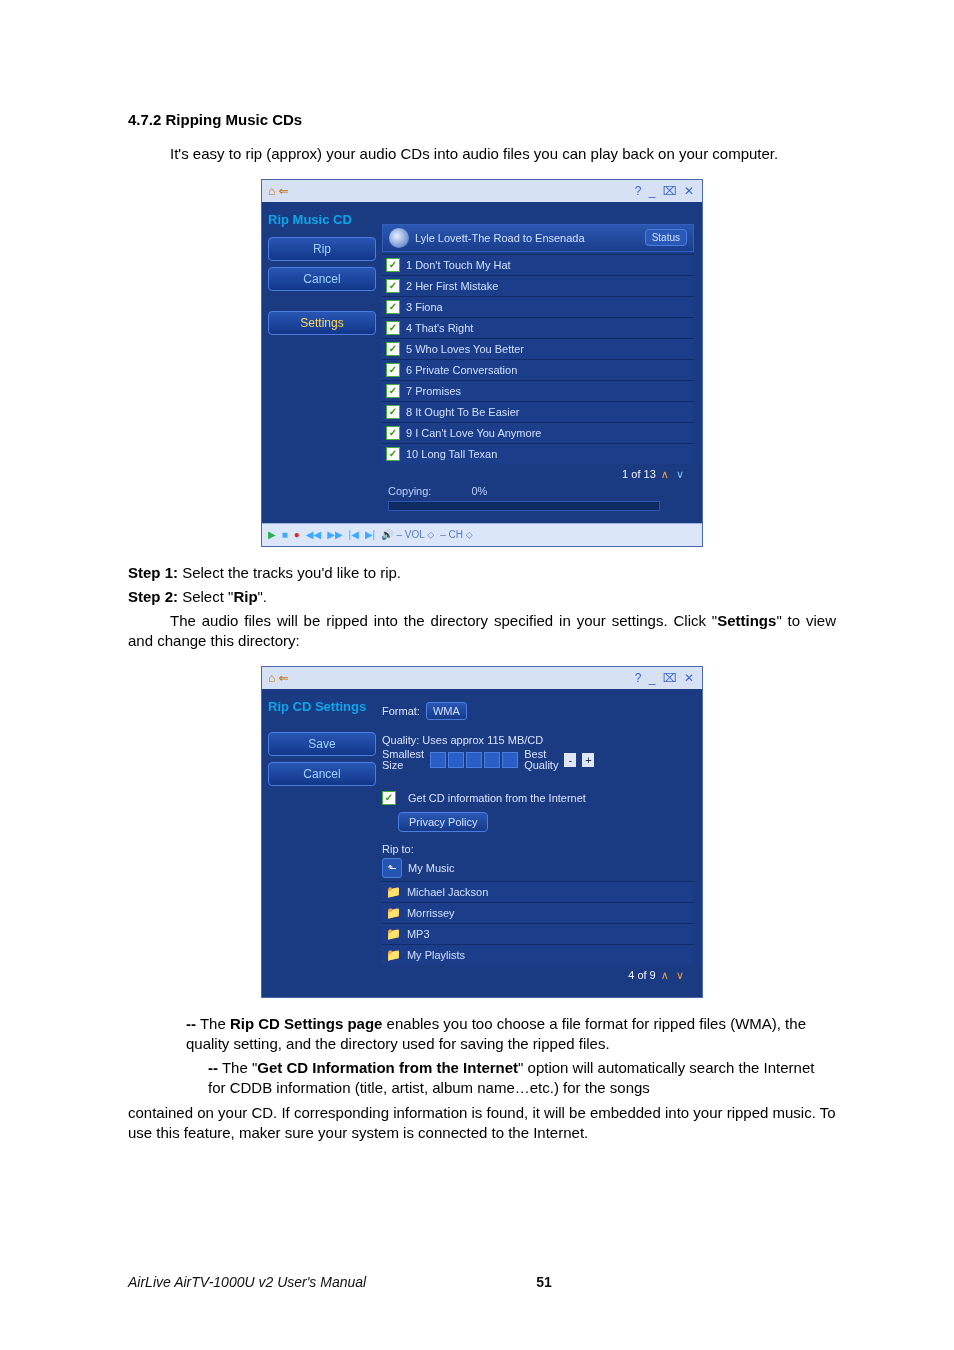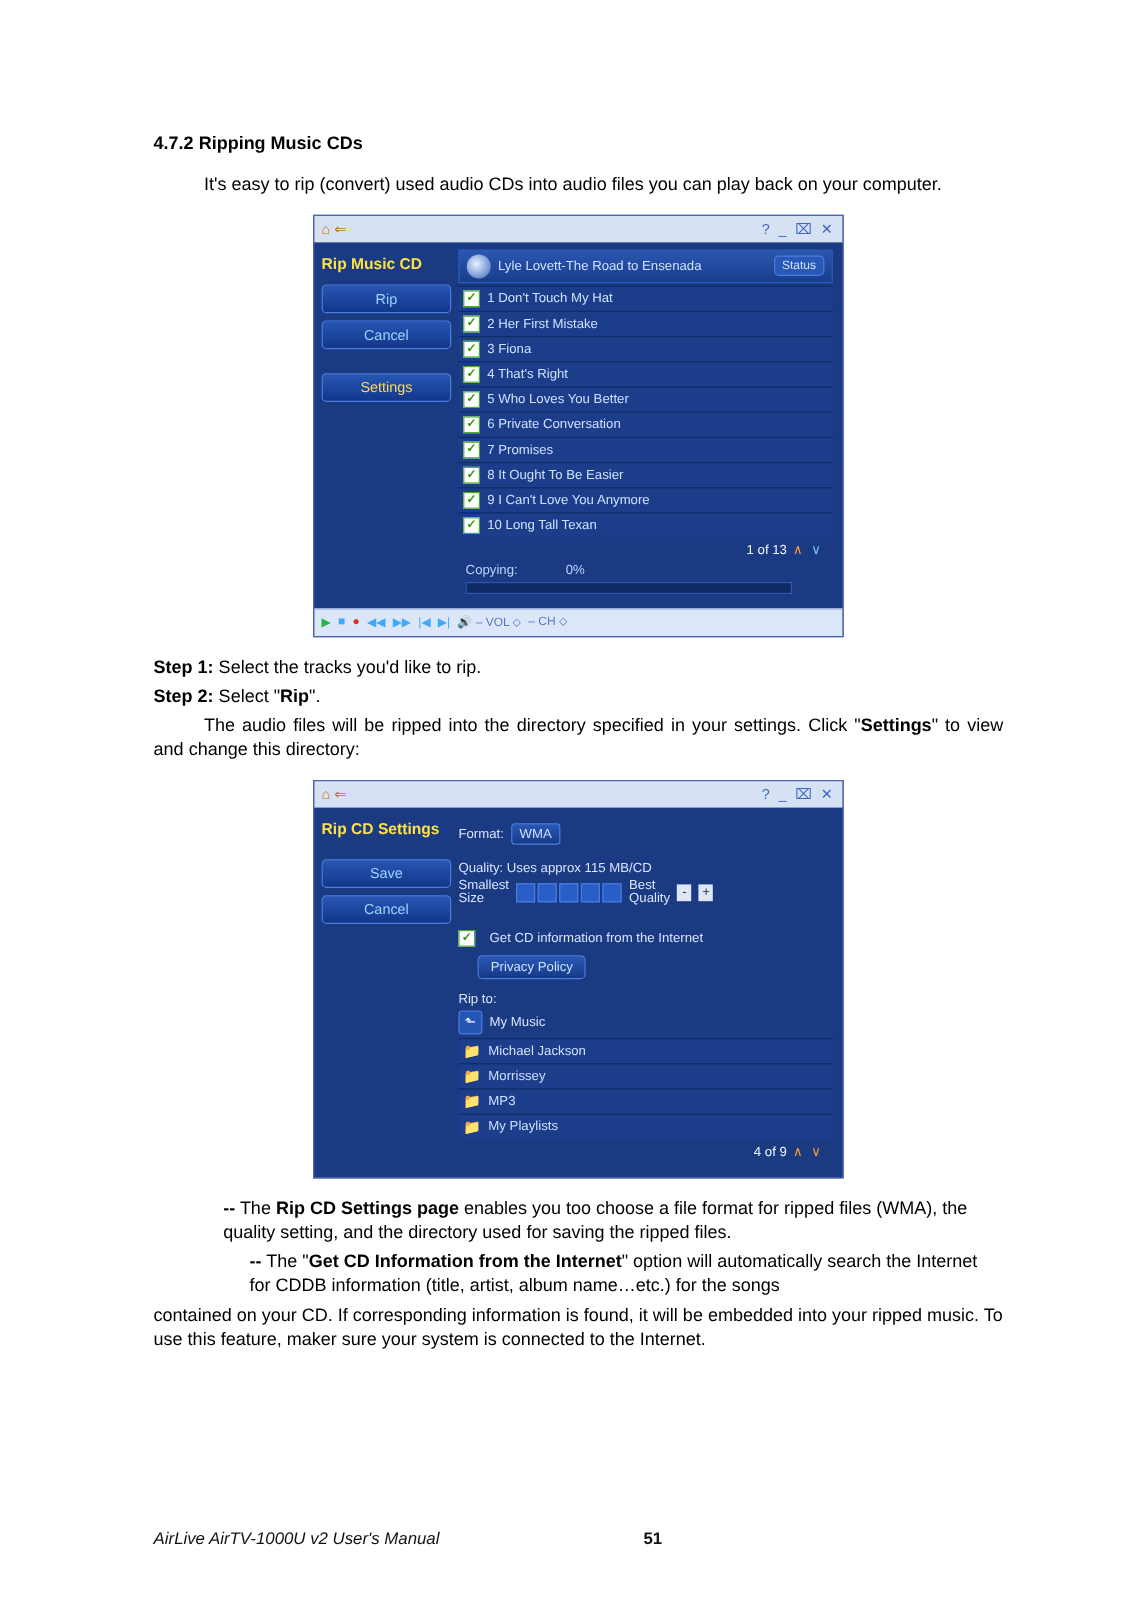--- a/index.html
+++ b/index.html
@@ -38,34 +38,34 @@
     color:#c96d00;
     font-size:12px;
   }
   .app-titlebar .right{color:#3b67c9;letter-spacing:2px;}
   .app-body{display:flex;}
   .side{
     width:120px;
     padding:10px 6px;
     box-sizing:border-box;
   }
-  .side-title{color:#fde047;font-weight:bold;margin-bottom:10px;font-size:13px;}
+  .side-title{color:#0ea5e9;font-weight:bold;margin-bottom:10px;font-size:13px;}
   .side-btn{
     background:linear-gradient(#2756b3,#12378a);
     border:1px solid #4b7de0;
     border-radius:4px;
     text-align:center;
     padding:4px 0;
     margin-bottom:6px;
     color:#9bd3ff;
     font-size:12px;
     cursor:pointer;
   }
   .side-btn.yellow{color:#ffd95a;}
-  .main{flex:1;padding:6px 8px 6px 0;box-sizing:border-box;}
+  .main{flex:1;padding:22px 8px 6px 0;box-sizing:border-box;}
   .hdr{
     display:flex;align-items:center;
     background:linear-gradient(#2b57b0,#193d8c);
     border:1px solid #305fc1;
     font-size:11px;
     padding:3px 6px;
     margin-bottom:2px;
     color:#cfe0ff;
   }
   .cd-icon{
@@ -145,21 +145,21 @@
   .footer .pg{font-style:normal;margin-left:170px;font-weight:bold;}
   
   .bullet-row{padding-left:58px;}
   .bullet-row2{padding-left:80px;}
 </style>
 </head>
 <body>
 
 <p class="bold">4.7.2 Ripping Music CDs</p>
 <div class="small-gap"></div>
-<p class="indent">It's easy to rip (convert) used audio CDs into audio files you can play back on your computer.</p>
+<p class="indent">It's easy to rip (approx) your audio CDs into audio files you can play back on your computer.</p>
 
 <div class="app">
   <div class="app-titlebar">
     <span>⌂ ⇐</span>
     <span class="right">? _ ⌧ ✕</span>
   </div>
   <div class="app-body">
     <div class="side">
       <div class="side-title">Rip Music CD</div>
       <div class="side-btn">Rip</div>

